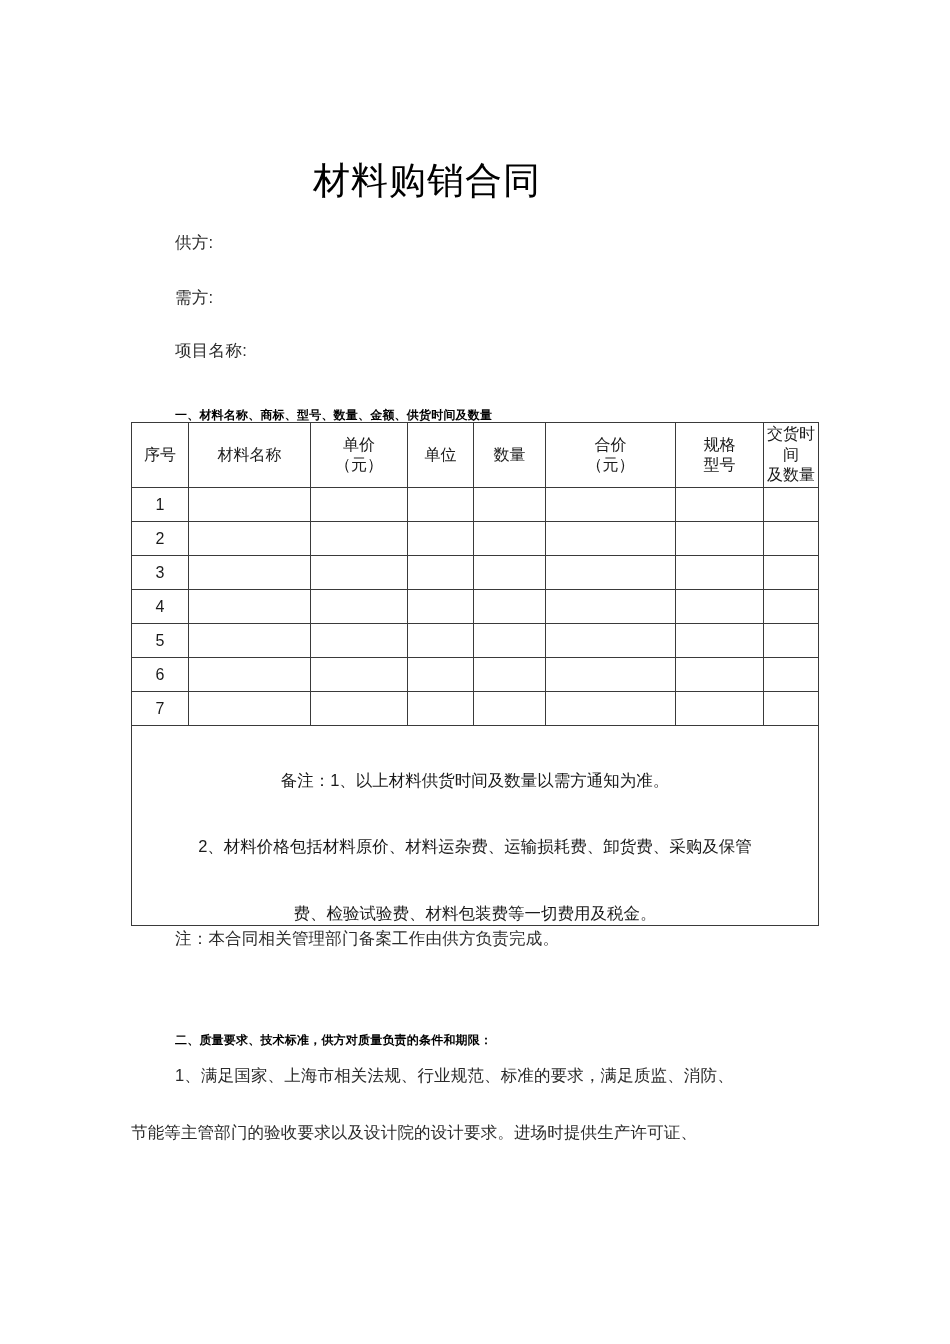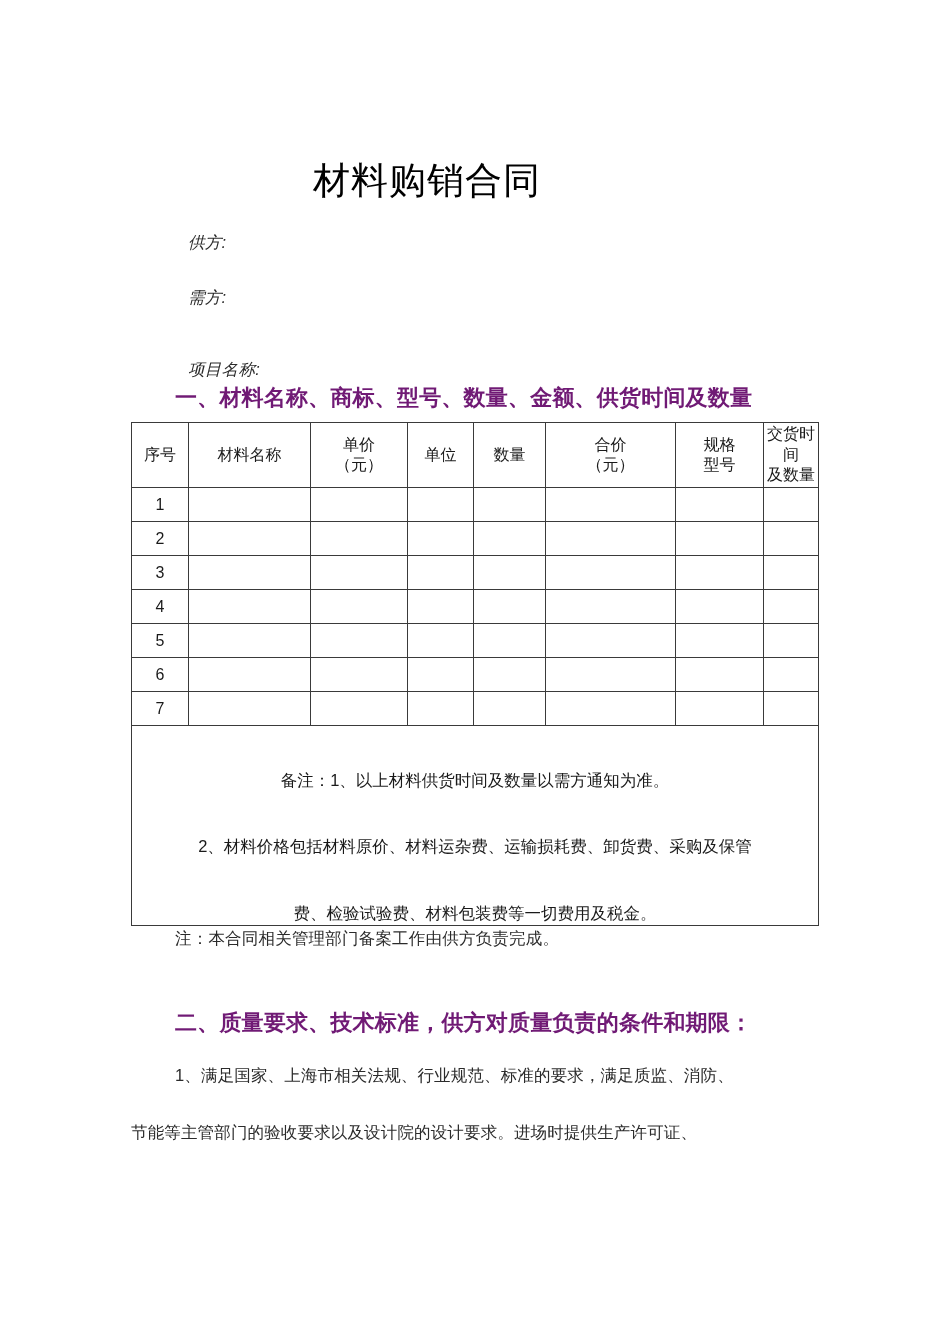--- a/index.html
+++ b/index.html
@@ -33,40 +33,40 @@
     font-size: 37px;
     font-weight: 400;
     letter-spacing: 1px;
     color: #000;
     line-height: 1.25;
   }
 
   
   .field {
     position: absolute;
-    left: 188px;
+    left: 175px;
     font-size: 16.5px;
     color: #2b2b2b;
     letter-spacing: 0.3px;
     white-space: nowrap;
-    font-style: italic;
   }
   .field-supplier { top: 232px; }
   .field-buyer    { top: 287px; }
-  .field-project  { top: 340px; margin-top: 19px; }
+  .field-project  { top: 340px; }
 
   
   .section-heading {
     position: absolute;
     left: 175px;
-    font-size: 22px;
+    font-size: 12px;
     font-weight: bold;
-    color: #701a75;
+    color: #000000;
     letter-spacing: 0.2px;
     white-space: nowrap;
+    margin-top: 24px;
   }
   .heading-one { top: 383px; }
   .heading-two { top: 1008px; }
 
   
   .mat-table {
     position: absolute;
     left: 131px;
     top: 422px;
     width: 687px;

